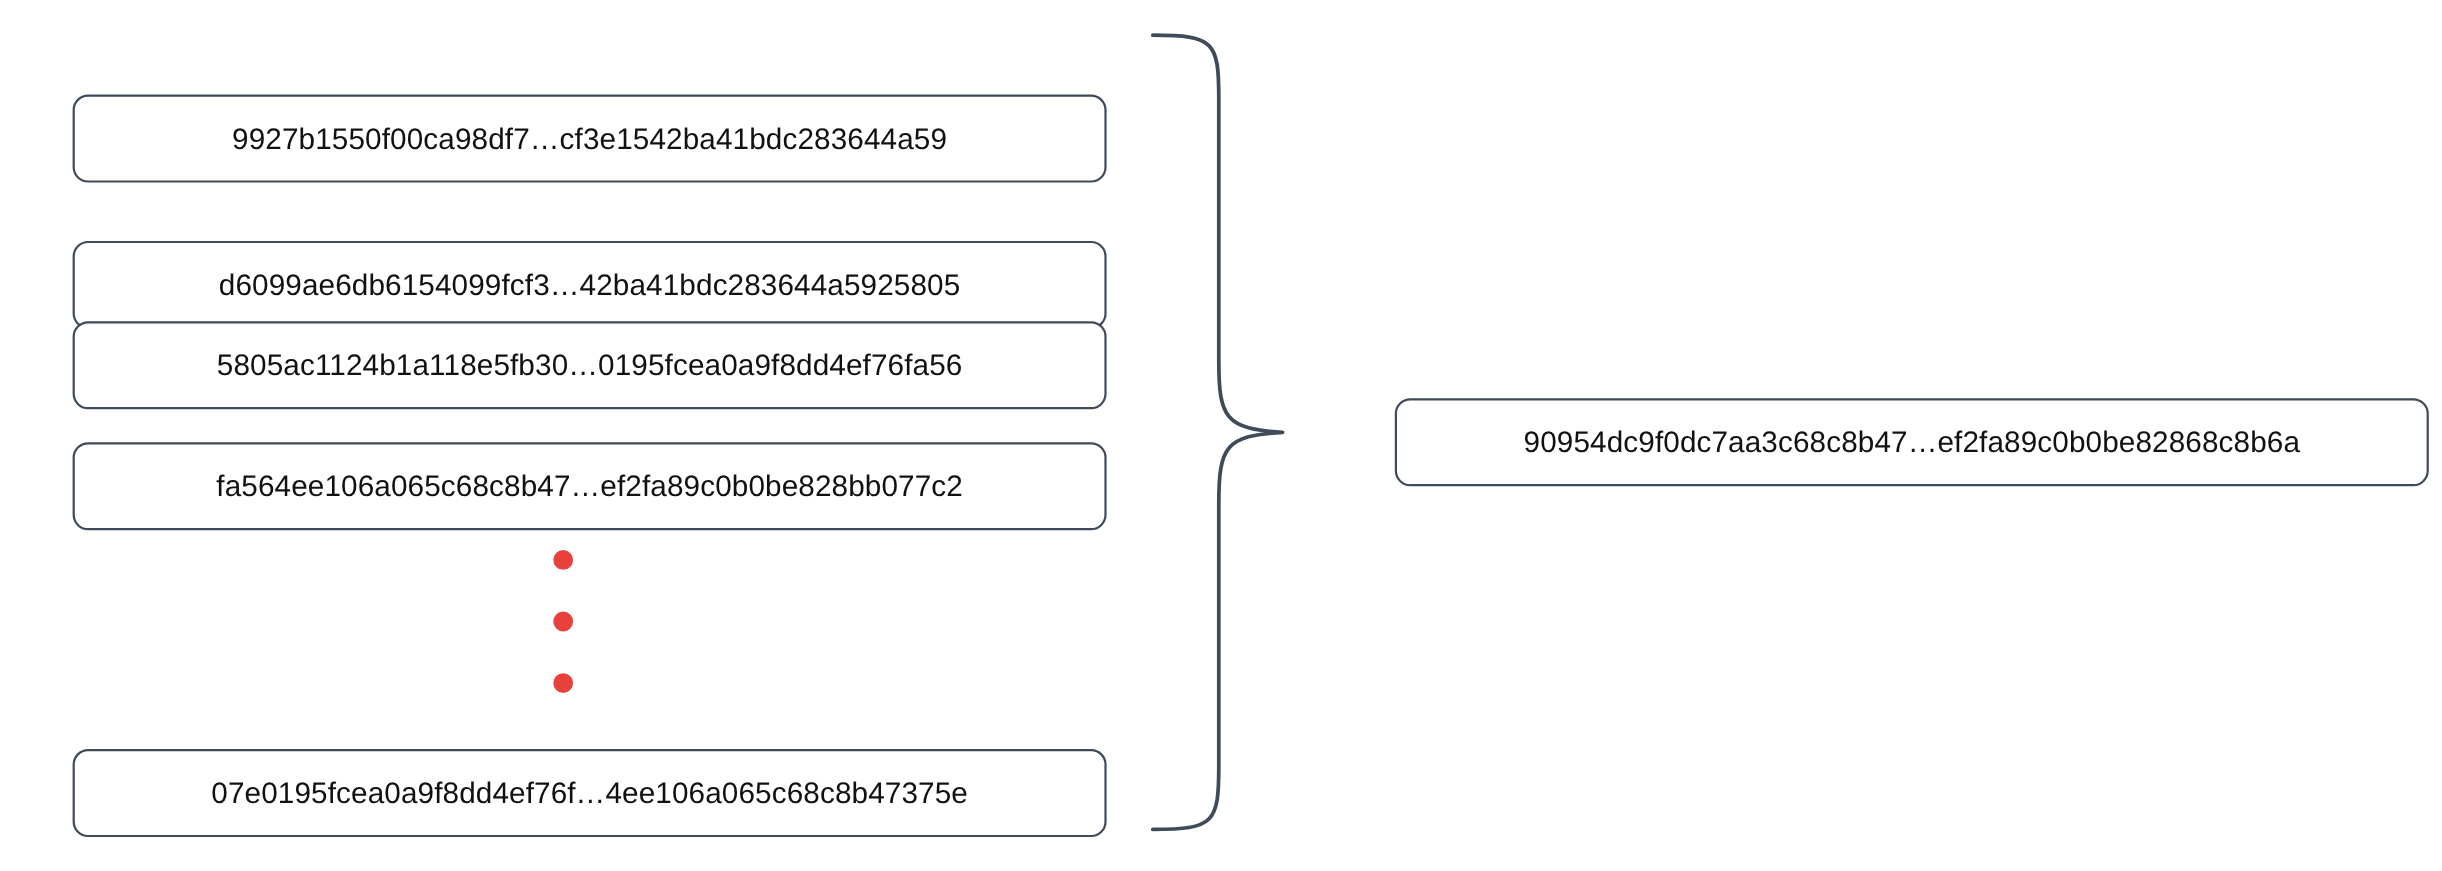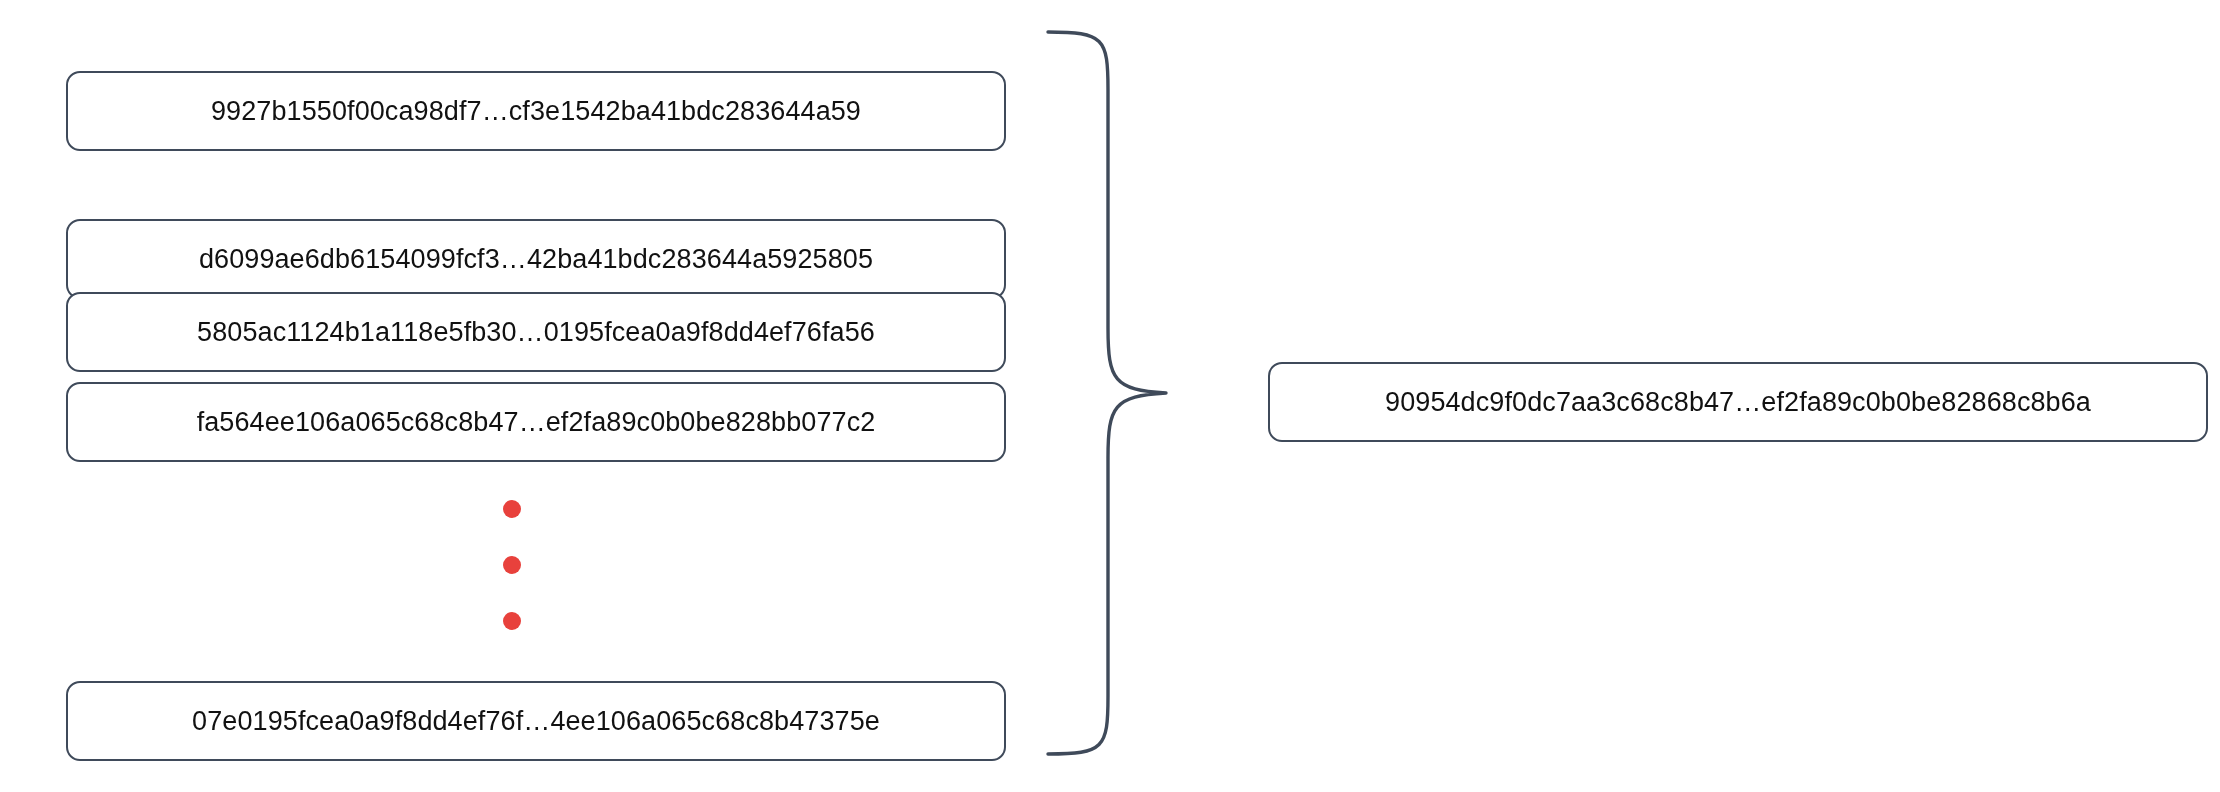--- a/index.html
+++ b/index.html
@@ -36,24 +36,24 @@
     letter-spacing: 0.1px;
     white-space: nowrap;
   }
 
   .input-box {
     left: 66px;
     width: 940px;
     height: 80px;
   }
 
-  #input-box-0 { top: 71px; }
+  #input-box-0 { top: 86px; }
   #input-box-1 { top: 181px; margin-top: 38px; }
   #input-box-2 { top: 292px; text-align: right; }
-  #input-box-3 { top: 382px; }
+  #input-box-3 { top: 402px; }
   #input-box-4 { top: 648px; margin-top: 33px; }
 
   #output-box {
     left: 1240px;
     top: 362px;
     width: 940px;
     height: 80px;
     margin-left: 28px;
   }
 

